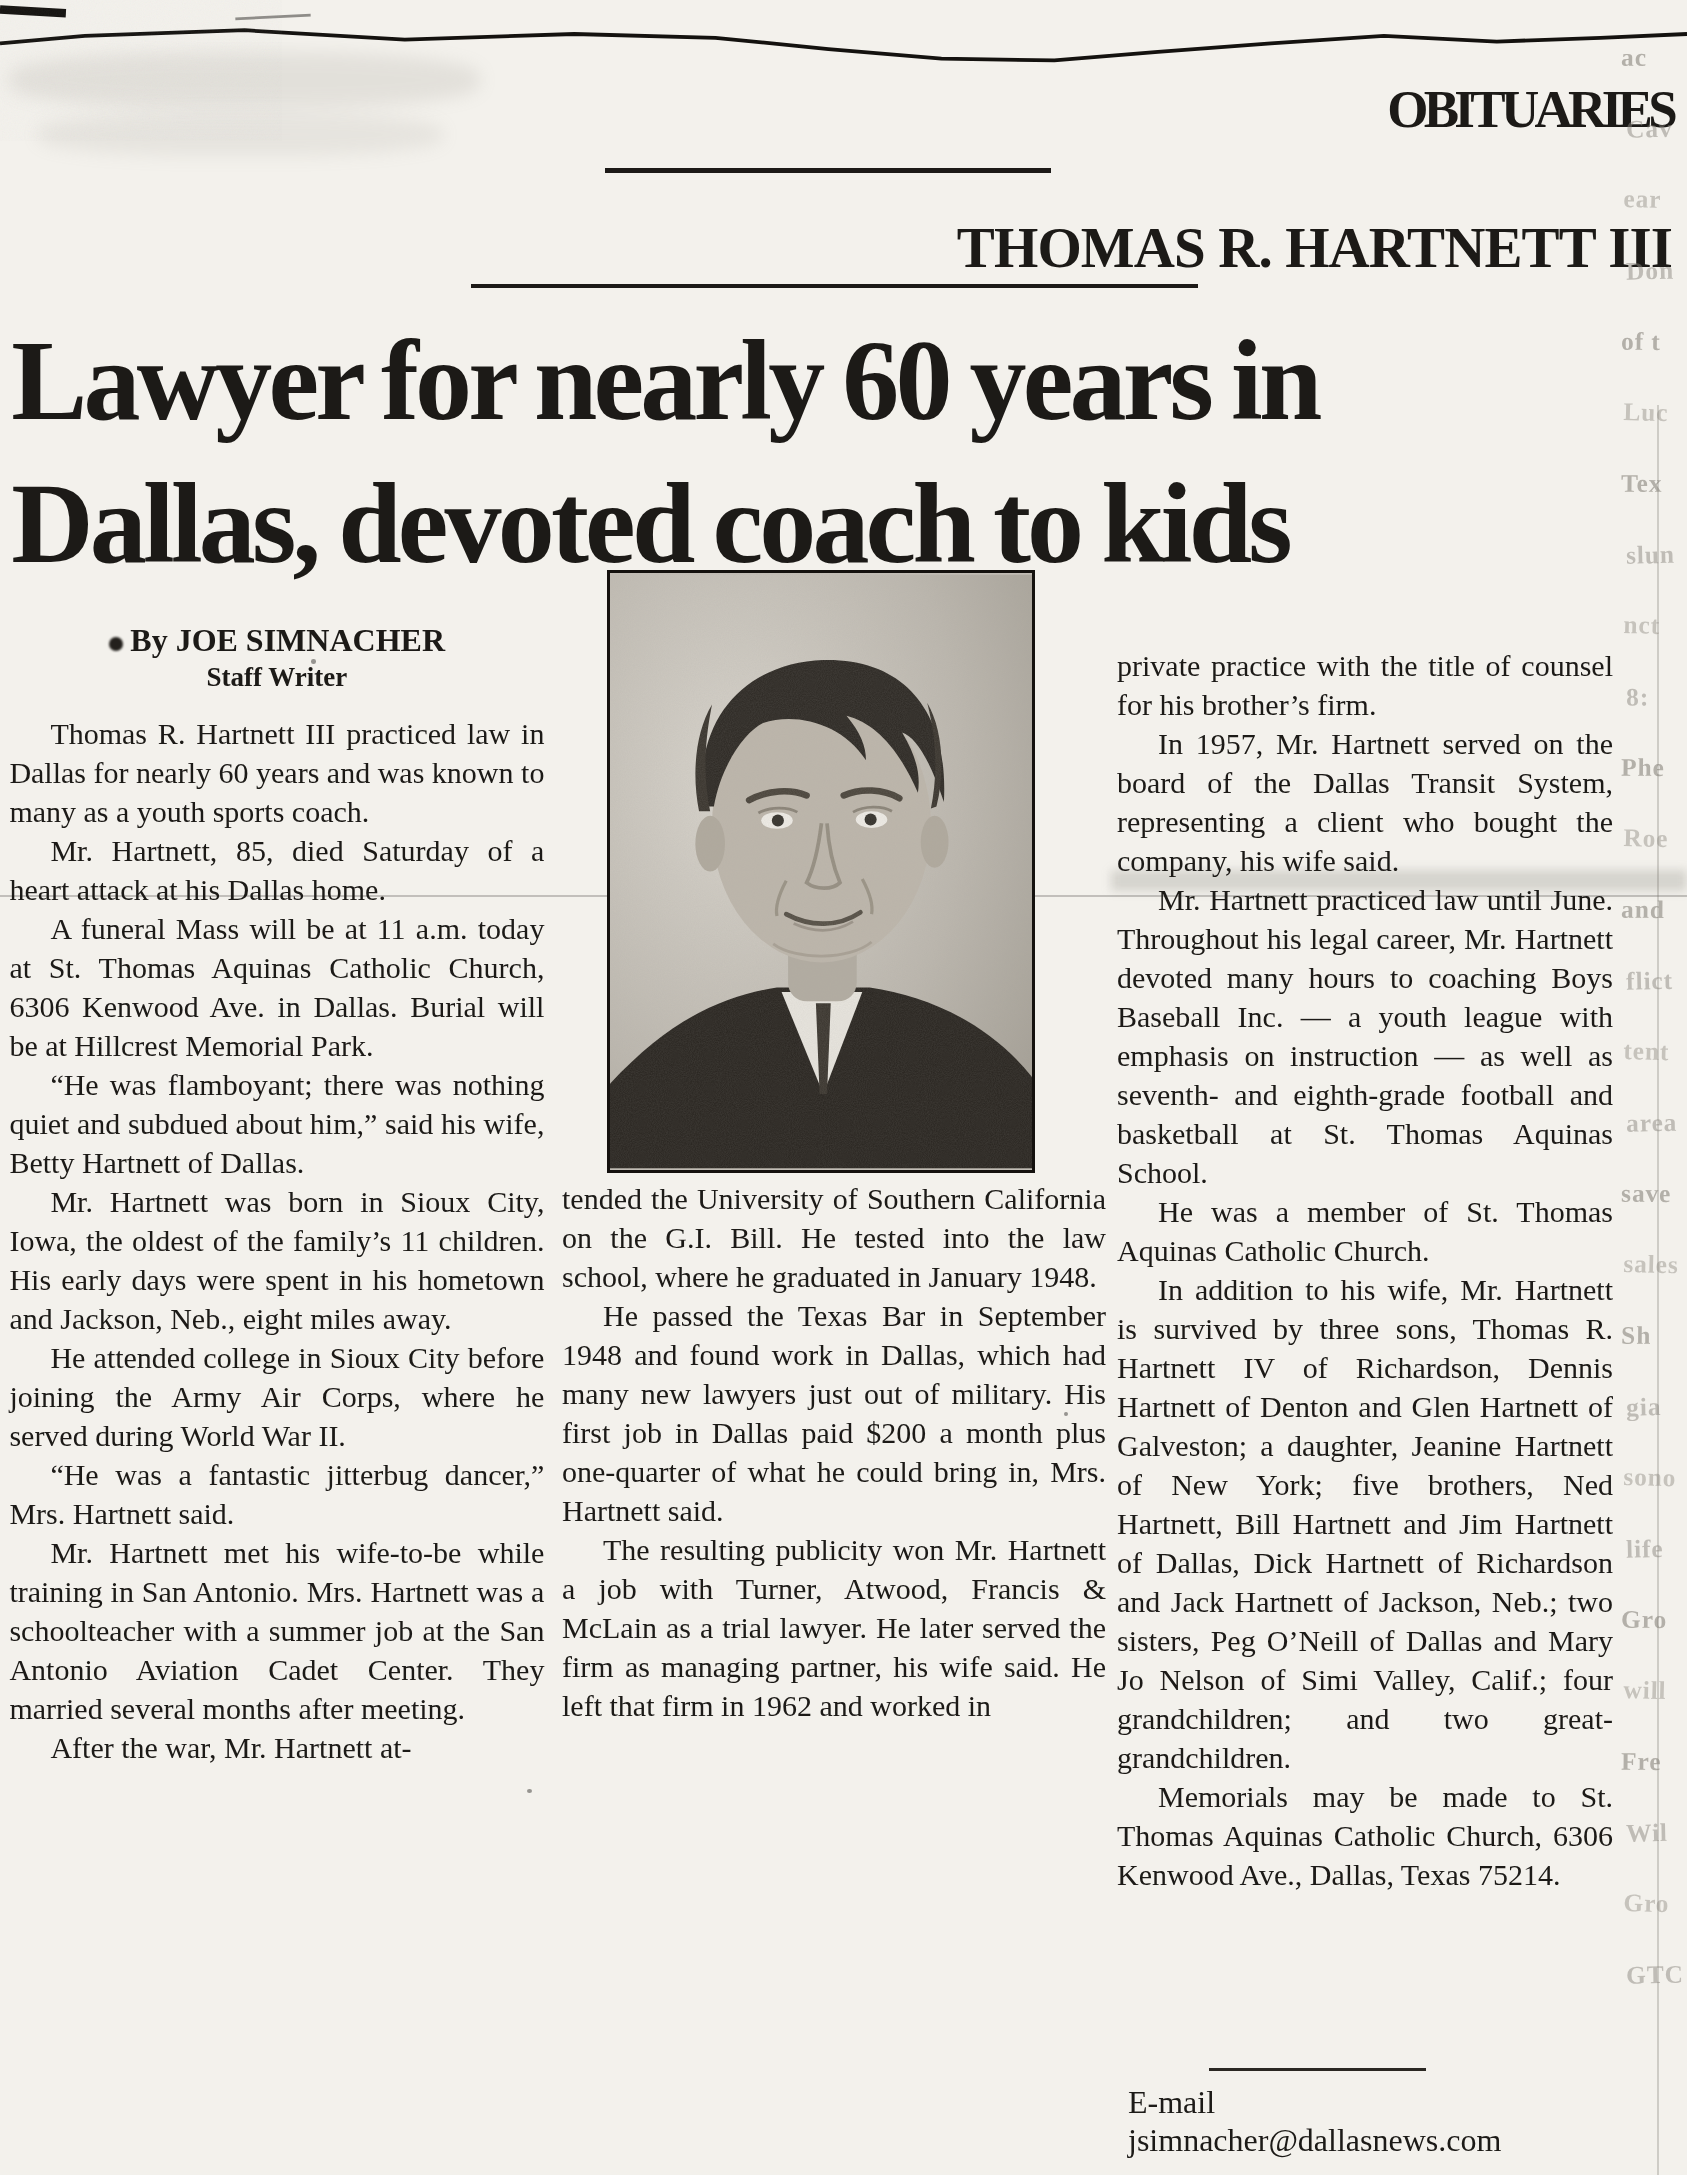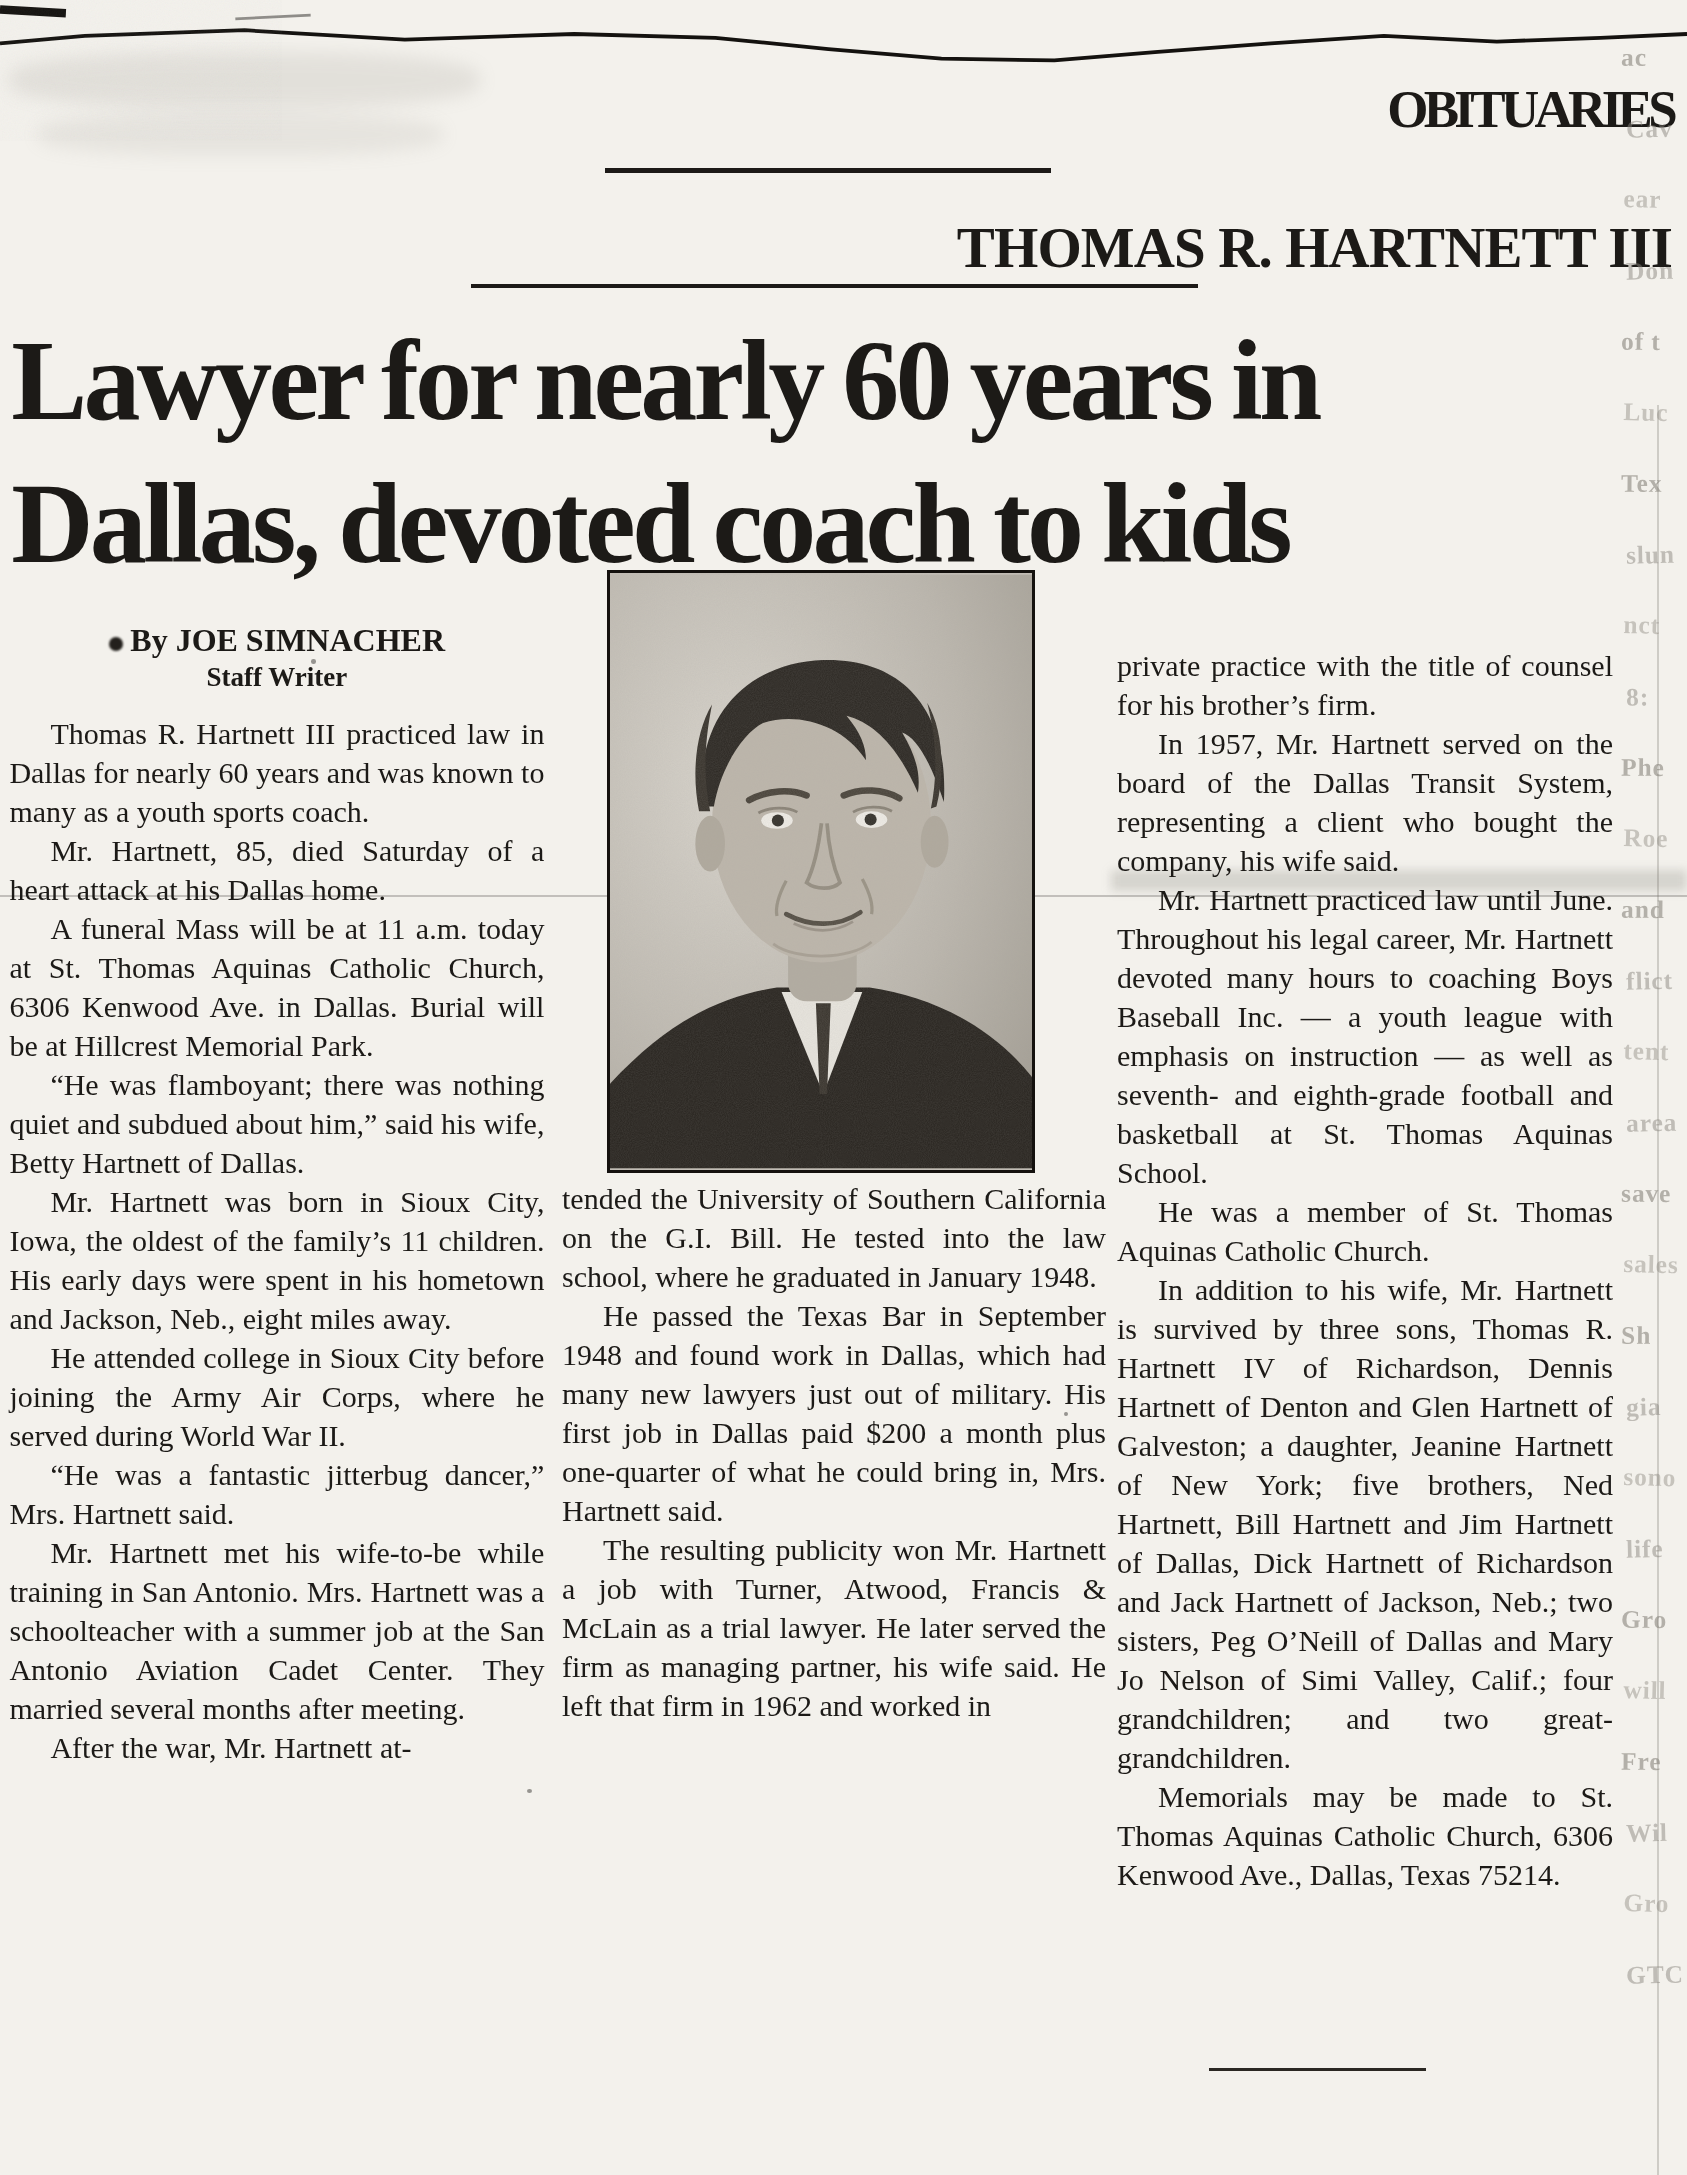--- a/index.html
+++ b/index.html
@@ -196,20 +196,21 @@
   <div class="col col-right">
       <p>private practice with the title of counsel for his brother’s firm.</p>
       <p>In 1957, Mr. Hartnett served on the board of the Dallas Transit System, representing a client who bought the company, his wife said.</p>
       <p>Mr. Hartnett practiced law until June. Throughout his legal career, Mr. Hartnett devoted many hours to coaching Boys Baseball Inc. — a youth league with emphasis on instruction — as well as seventh- and eighth-grade football and basketball at St. Thomas Aquinas School.</p>
       <p>He was a member of St. Thomas Aquinas Catholic Church.</p>
       <p>In addition to his wife, Mr. Hartnett is survived by three sons, Thomas R. Hartnett IV of Richardson, Dennis Hartnett of Denton and Glen Hartnett of Galveston; a daughter, Jeanine Hartnett of New York; five brothers, Ned Hartnett, Bill Hartnett and Jim Hartnett of Dallas, Dick Hartnett of Richardson and Jack Hartnett of Jackson, Neb.; two sisters, Peg O’Neill of Dallas and Mary Jo Nelson of Simi Valley, Calif.; four grandchildren; and two great-grandchildren.</p>
       <p>Memorials may be made to St. Thomas Aquinas Catholic Church, 6306 Kenwood Ave., Dallas, Texas 75214.</p>
     </div>
 
   <div class="footer-rule"></div>
+  <div class="footer-email">E-mail jsimnacher@dallasnews.com</div>
 
   <div class="edge-fragments">
       <span>ac</span>
       <span>Cav</span>
       <span>ear</span>
       <span>Don</span>
       <span>of t</span>
       <span>Luc</span>
       <span>Tex</span>
       <span>slun</span>

